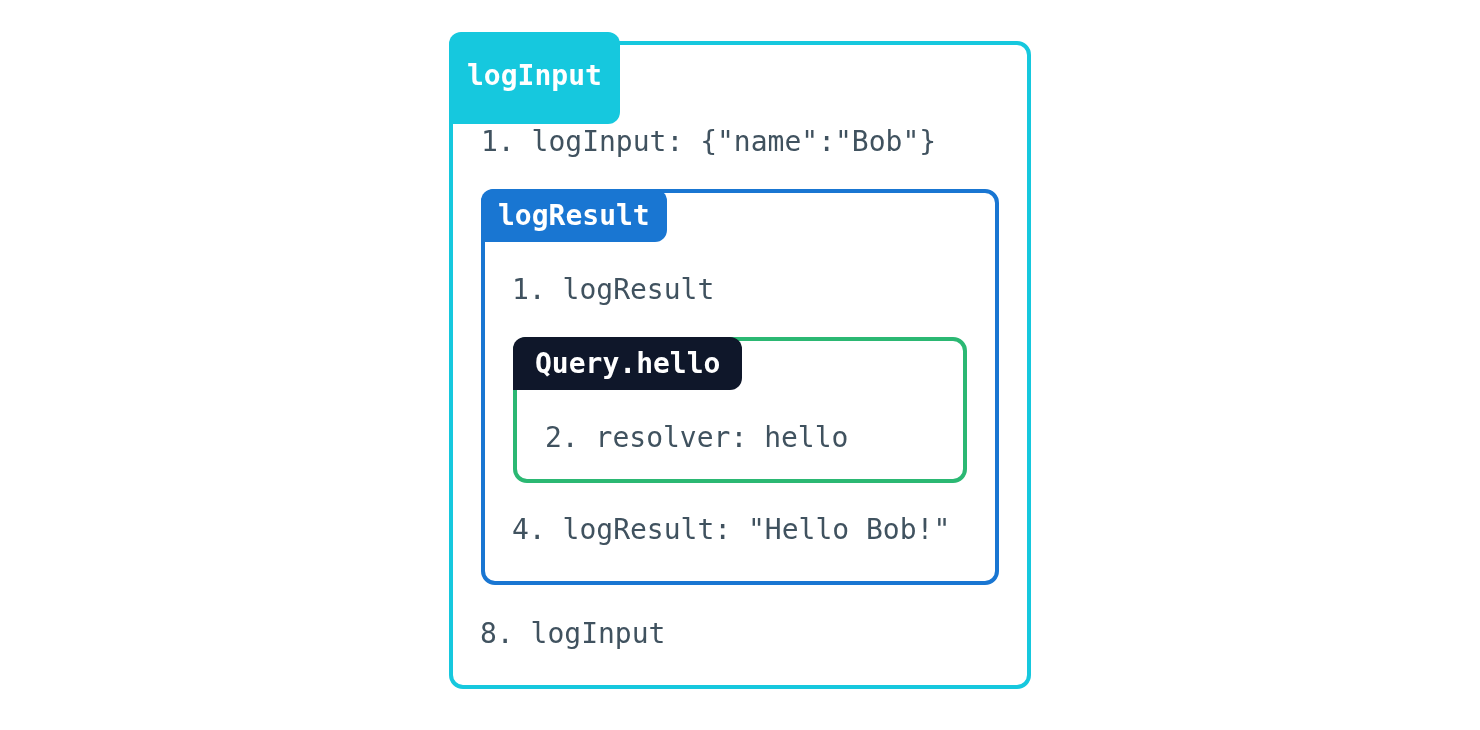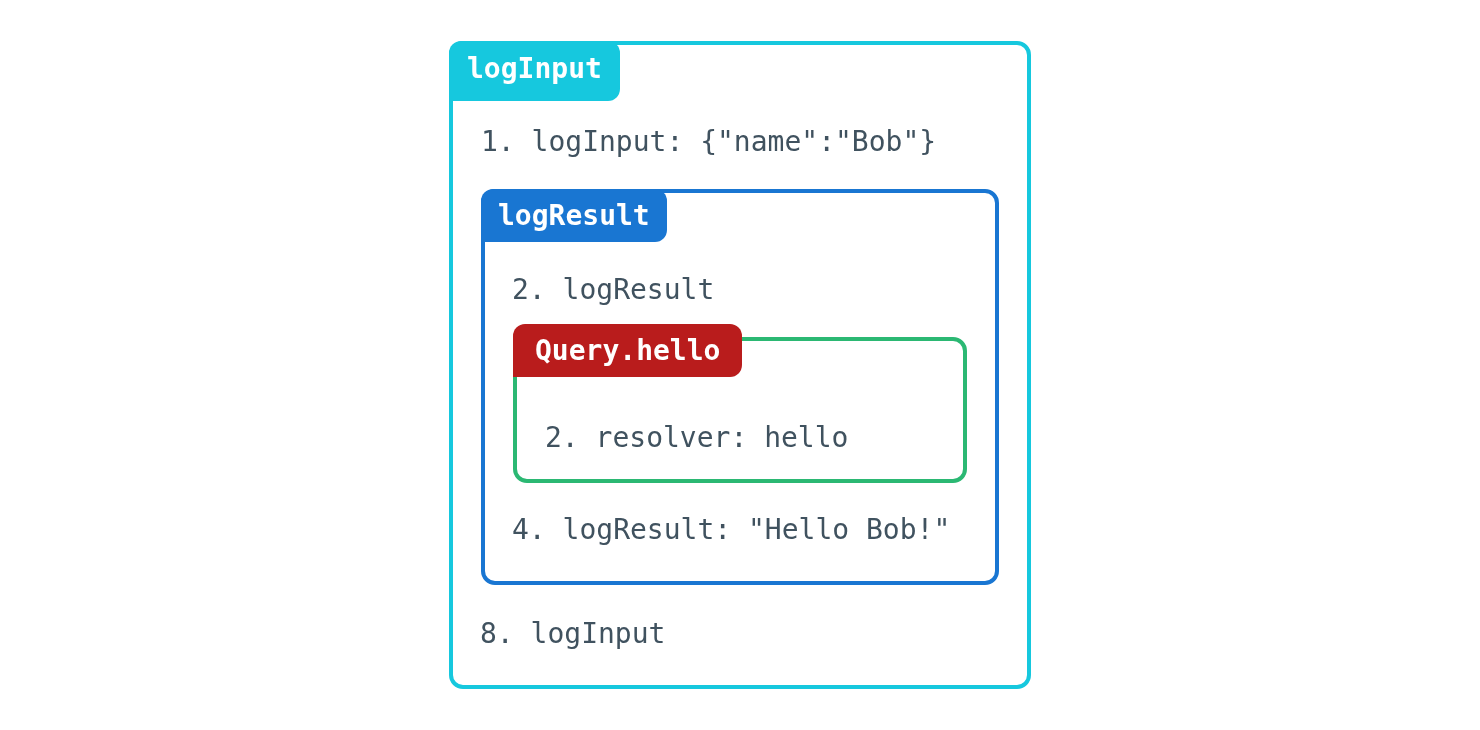--- a/index.html
+++ b/index.html
@@ -28,23 +28,23 @@
   .tab {
     position: absolute;
     z-index: 2;
     color: #ffffff;
     font-weight: bold;
     font-size: 28px;
     padding: 0 20px;
     border-radius: 12px 12px 12px 0;
     white-space: nowrap;
   }
-  .tab.outer-tab  { left: 449px; top: 41px;  height: 60px; line-height: 56px; background: #16c8de; padding: 0 18px; }
+  .tab.outer-tab  { left: 449px; top: 32px;  height: 60px; line-height: 56px; background: #16c8de; padding: 16px 18px; }
   .tab.middle-tab { left: 481px; top: 189px; height: 53px; line-height: 53px; background: #1976d2; padding: 0 17px; }
-  .tab.inner-tab  { left: 513px; top: 324px; height: 53px; line-height: 53px; background: #b91c1c; padding: 0 22px; }
+  .tab.inner-tab  { left: 513px; top: 337px; height: 53px; line-height: 53px; background: #0f172a; padding: 0 22px; }
 
   .step {
     position: absolute;
     color: #40525f;
     font-size: 28px;
     line-height: 40px;
     white-space: nowrap;
     z-index: 1;
   }
   .step.s1 { left: 481px; top: 122px; }
@@ -59,21 +59,21 @@
 <div class="canvas">
 
   <div class="box outer"></div>
   <div class="tab outer-tab">logInput</div>
 
   <div class="step s1">1. logInput: {"name":"Bob"}</div>
 
   <div class="box middle"></div>
   <div class="tab middle-tab">logResult</div>
 
-  <div class="step s2">2. logResult</div>
+  <div class="step s2">1. logResult</div>
 
   <div class="box inner"></div>
   <div class="tab inner-tab">Query.hello</div>
 
   <div class="step s3">2. resolver: hello</div>
 
   <div class="step s4">4. logResult: "Hello Bob!"</div>
 
   <div class="step s5">8. logInput</div>
 

